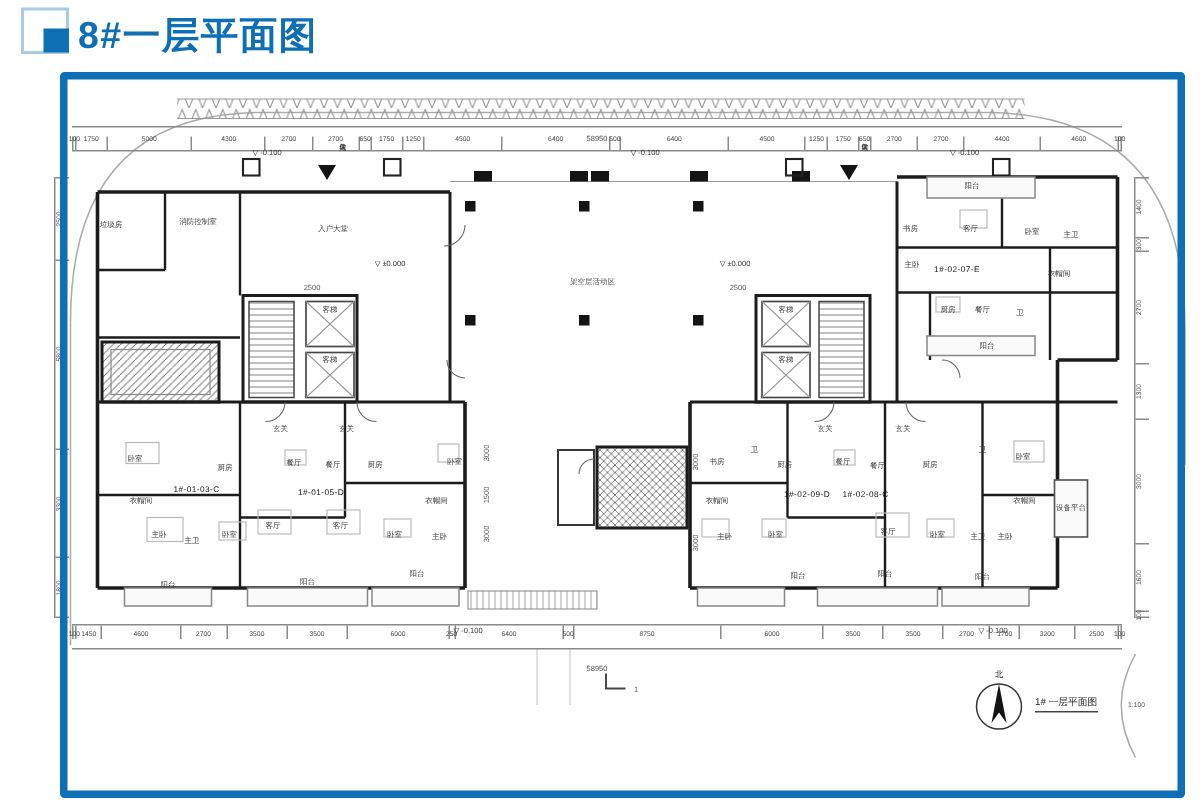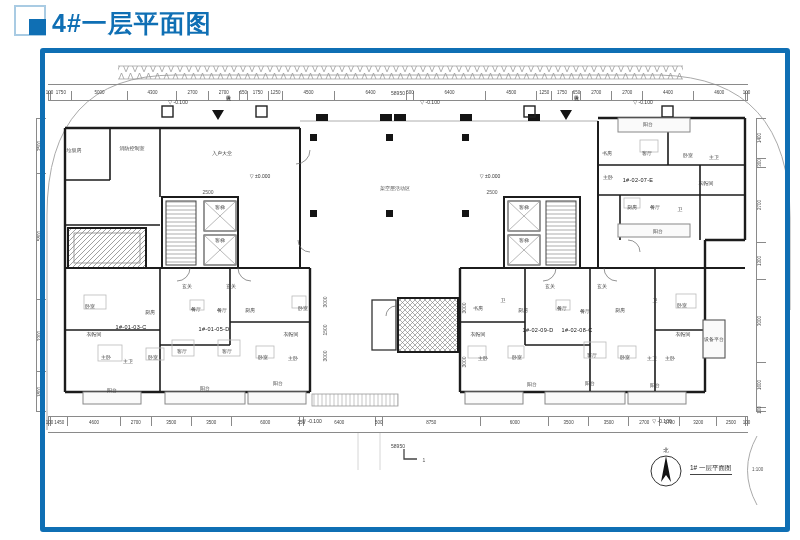--- a/index.html
+++ b/index.html
@@ -41,21 +41,21 @@
   .capscale{position:absolute;z-index:4;font-size:4.5px;color:#555;}
   .north-label{position:absolute;z-index:4;font-size:5.5px;color:#222;transform:translate(-50%,-50%);}
 </style>
 </head>
 <body>
 
 <div id="stage">
 
   <div class="hdr-logo-outline"></div>
   <div class="hdr-logo-fill"></div>
-  <div class="hdr-title">4#一层平面图</div>
+  <div class="hdr-title">8#一层平面图</div>
 
   <div class="frame"></div>
 
   <svg id="plan" width="800" height="540" viewBox="0 0 800 540">
     <defs>
       <pattern id="hstripe" width="4" height="4" patternUnits="userSpaceOnUse">
           <path d="M0,2 H4" stroke="#888" stroke-width="0.7"></path>
         </pattern>
       <pattern id="vstripe" width="4" height="4" patternUnits="userSpaceOnUse">
           <path d="M2,0 V4" stroke="#aaa" stroke-width="0.7"></path>

